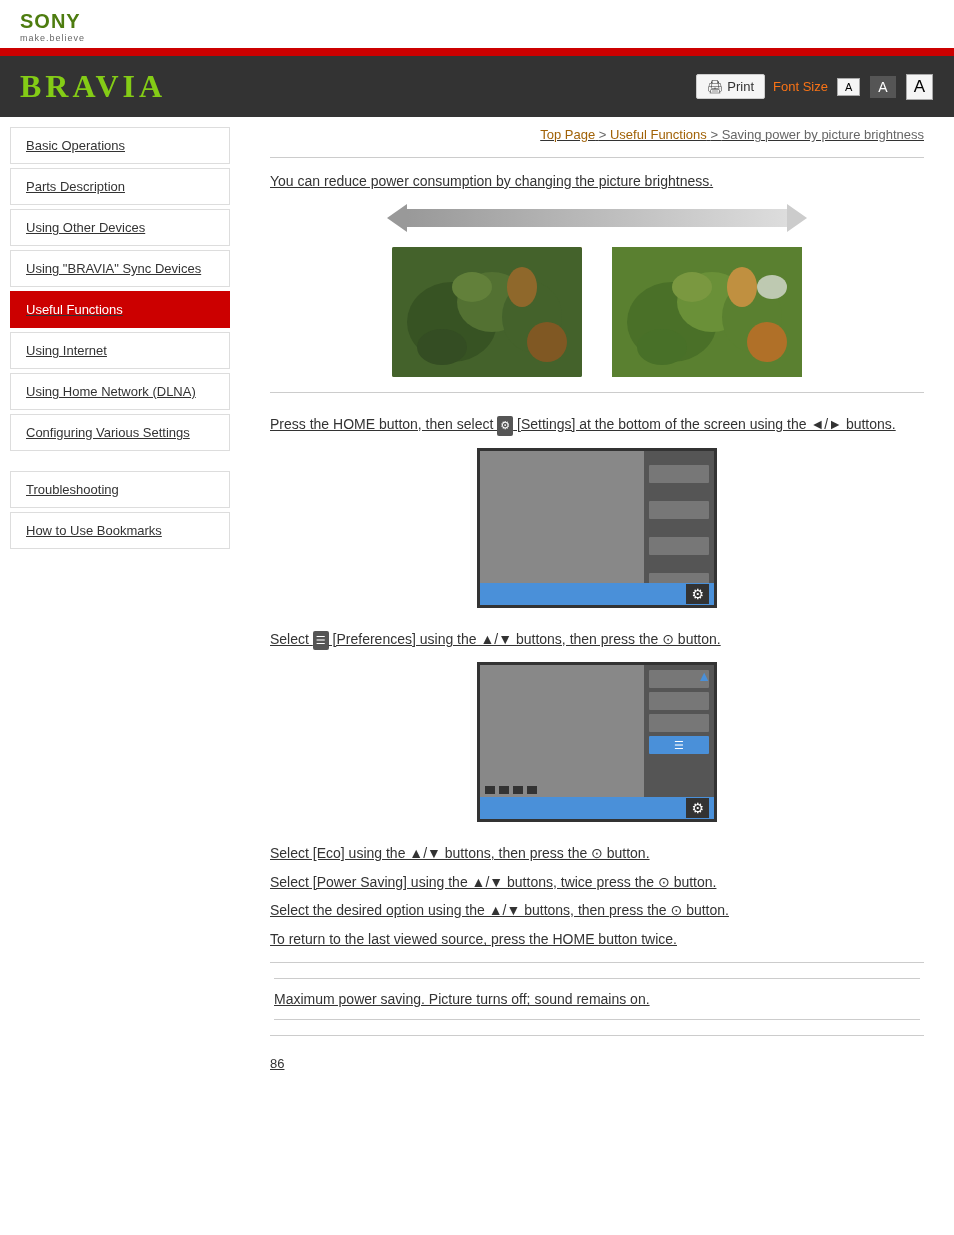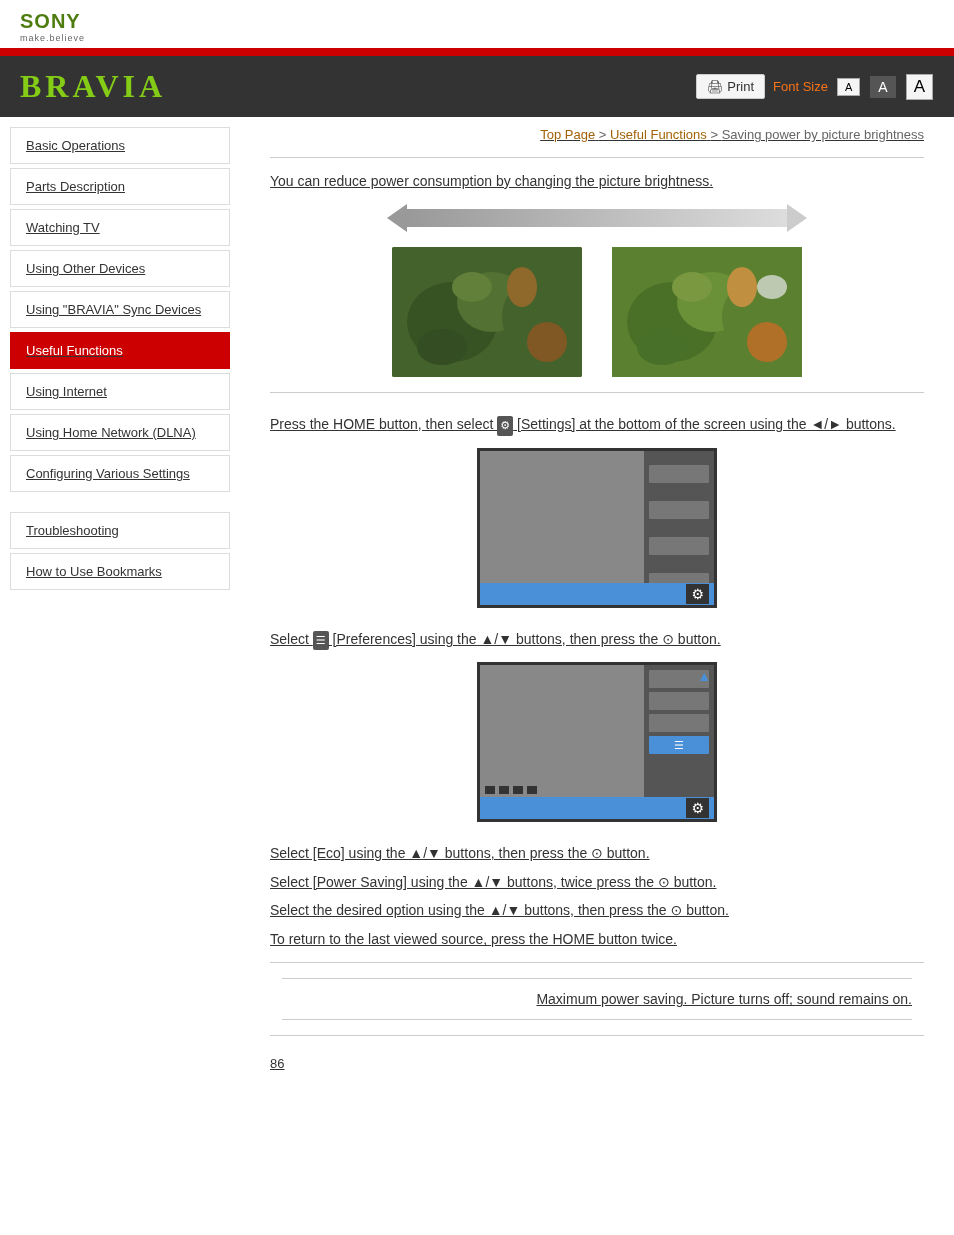--- a/index.html
+++ b/index.html
@@ -65,21 +65,21 @@
     .tv-row-dots { position: absolute; bottom: 24px; left: 5px; right: 75px; height: 10px; display: flex; gap: 4px; align-items: center; }
     .dot { width: 10px; height: 8px; background: #333; }
 
     
     .steps-list { margin: 10px 0; }
     .steps-list p { font-size: 14px; margin-bottom: 6px; line-height: 1.6; }
 
     .return-text { margin-top: 8px; font-size: 14px; }
 
     
-    .note-section { border-top: 1px solid #ccc; border-bottom: 1px solid #ccc; padding: 12px 0; margin: 15px 12px; text-align: right; }
+    .note-section { border-top: 1px solid #ccc; border-bottom: 1px solid #ccc; padding: 12px 0; margin: 15px 4px; }
     .note-text { font-size: 14px; color: #333; }
 
     
     .page-num { text-align: left; margin: 20px 0; font-size: 13px; color: #333; }
 
     
     .brightness-arrow { display: flex; align-items: center; margin: 10px auto; width: 420px; }
     .arrow-shaft { flex: 1; height: 18px; background: linear-gradient(to right, #999, #ddd); position: relative; }
     .arrow-head-right { width: 0; height: 0; border-top: 14px solid transparent; border-bottom: 14px solid transparent; border-left: 20px solid #ccc; }
     .arrow-head-left { width: 0; height: 0; border-top: 14px solid transparent; border-bottom: 14px solid transparent; border-right: 20px solid #999; }
@@ -110,23 +110,20 @@
 
 <div class="main-layout">
 
   <div class="sidebar">
     <div class="sidebar-section">
       <div class="sidebar-item">
         <span>Basic Operations</span>
       </div>
       <div class="sidebar-item">
         <span>Parts Description</span>
-      </div>
-      <div class="sidebar-item">
-        <span>Watching TV</span>
       </div>
       <div class="sidebar-item">
         <span>Using Other Devices</span>
       </div>
       <div class="sidebar-item">
         <span>Using "BRAVIA" Sync Devices</span>
       </div>
       <div class="sidebar-item active">
         <span>Useful Functions</span>
       </div>

